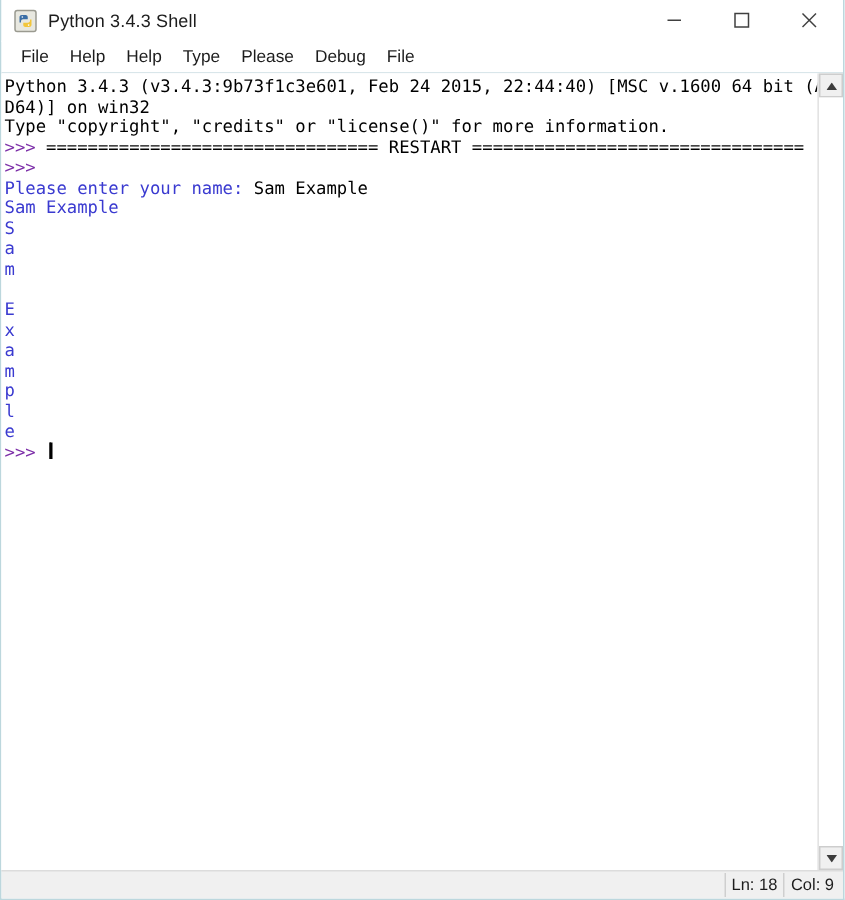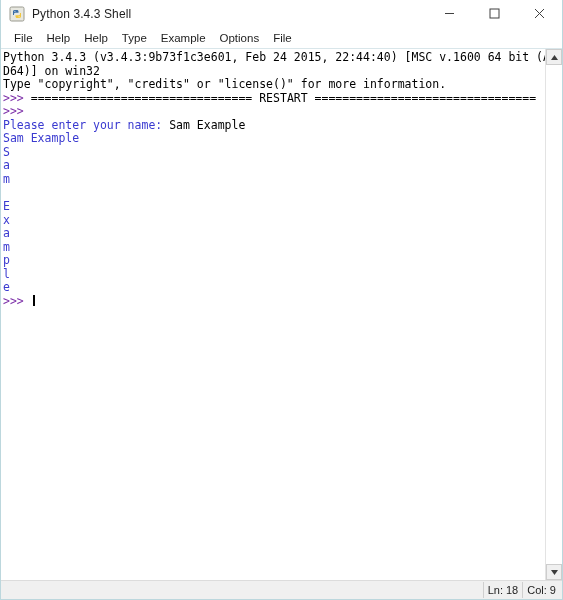--- a/index.html
+++ b/index.html
@@ -213,22 +213,22 @@
         </span>
       </div>
     </div>
   </div>
 
   <div class="menubar" id="menubar">
       <div class="menu-item">File</div>
       <div class="menu-item">Help</div>
       <div class="menu-item">Help</div>
       <div class="menu-item">Type</div>
-      <div class="menu-item">Example</div>
-      <div class="menu-item">Options</div>
+      <div class="menu-item">Please</div>
+      <div class="menu-item">Debug</div>
       <div class="menu-item">File</div>
     </div>
 
   <div class="console-wrap">
     <div class="console" id="console"><div class="line"><span class="c-black">Python 3.4.3 (v3.4.3:9b73f1c3e601, Feb 24 2015, 22:44:40) [MSC v.1600 64 bit (AM</span></div><div class="line"><span class="c-black">D64)] on win32</span></div><div class="line"><span class="c-black">Type "copyright", "credits" or "license()" for more information.</span></div><div class="line"><span class="c-purple">&gt;&gt;&gt; </span><span class="c-black">================================ RESTART ================================</span></div><div class="line"><span class="c-purple">&gt;&gt;&gt; </span></div><div class="line"><span class="c-blue">Please enter your name: </span><span class="c-black">Sam Example</span></div><div class="line"><span class="c-blue">Sam Example</span></div><div class="line"><span class="c-blue">S</span></div><div class="line"><span class="c-blue">a</span></div><div class="line"><span class="c-blue">m</span></div><div class="line"><span class="c-blue"> </span></div><div class="line"><span class="c-blue">E</span></div><div class="line"><span class="c-blue">x</span></div><div class="line"><span class="c-blue">a</span></div><div class="line"><span class="c-blue">m</span></div><div class="line"><span class="c-blue">p</span></div><div class="line"><span class="c-blue">l</span></div><div class="line"><span class="c-blue">e</span></div><div class="line"><span class="c-purple">&gt;&gt;&gt; </span><span class="caret"></span></div></div>
 
     <div class="vscroll">
       <div class="scroll-arrow">
         <svg width="7" height="5" viewBox="0 0 7 5">
             <polygon points="3.5,0 7,5 0,5" fill="#3c3c3c"></polygon>

